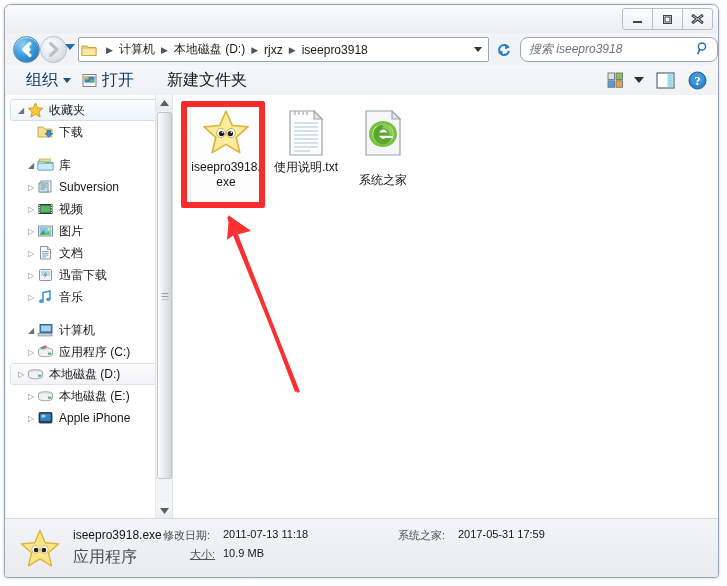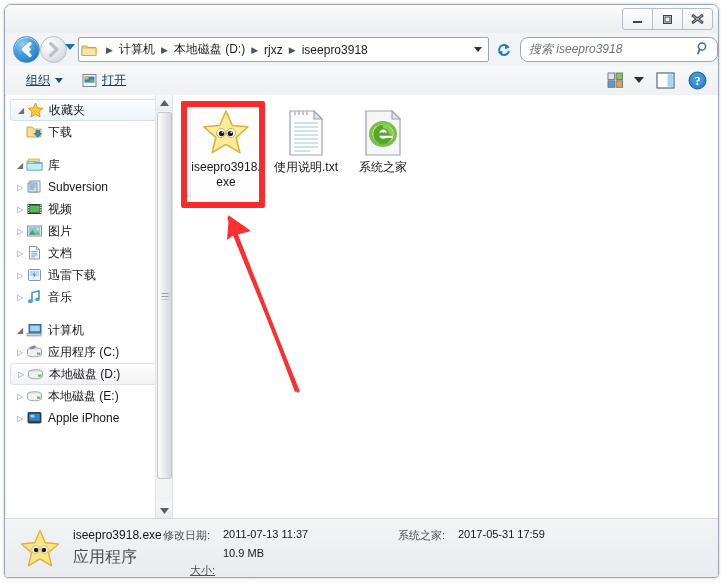--- a/index.html
+++ b/index.html
@@ -111,23 +111,22 @@
   
   .toolbar {
     position: absolute; left: 0; top: 60px;
     width: 100%; height: 30px;
     background: linear-gradient(to bottom,#f6f7f9 0%,#eff1f4 100%);
     border-bottom: 1px solid #d3d8de;
   }
   .tbitem {
     position: absolute; top: 0; height: 30px;
     display: flex; align-items: center;
-    font-size: 12px; color: #0b3d68;
+    font-size: 16px; color: #0b3d68;
     padding: 0 7px;
-    text-decoration: underline;
   }
   .tbcaret {
     width: 0; height: 0; margin-left: 5px;
     border-left: 4px solid transparent;
     border-right: 4px solid transparent;
     border-top: 5px solid #1a4f7a;
   }
   .tbright {
     position: absolute; right: 6px; top: 0; height: 30px;
     display: flex; align-items: center; gap: 0px;
@@ -143,21 +142,21 @@
     position: absolute; left: 1px; top: 0;
     width: 166px; height: 100%;
     background: #ffffff;
     border-right: 1px solid #dfe3e8;
     overflow: hidden;
   }
   .navlist { padding-top: 4px; }
   .navrow {
     height: 22px; display: flex; align-items: center;
     font-size: 12px; color: #17181a;
-    padding-left: 8px; position: relative;
+    padding-left: 19px; position: relative;
     white-space: nowrap;
   }
   .navrow.sel {
     background: linear-gradient(to bottom,#fcfdfe,#eef4fb);
     border: 1px solid #cfe0f2; border-radius: 3px;
     margin: 0 6px 0 4px; padding-left: 4px; height: 20px;
   }
   .navrow.hov {
     background: linear-gradient(to bottom,#fdfdfd,#f2f3f5);
     border: 1px solid #dfe3e8; border-radius: 3px;
@@ -336,20 +335,23 @@
     <div class="tbitem" style="left:70px">
       <span style="margin-right:5px;display:flex">
         <svg width="15" height="15" viewBox="0 0 15 15">
           <rect x="1" y="1.5" width="13" height="12" fill="#f4f6f8" stroke="#7b858f" stroke-width="1"></rect>
           <rect x="2.5" y="3.5" width="10" height="6" fill="#3f7fc1"></rect>
           <rect x="2.5" y="3.5" width="4" height="3" fill="#e2b33c"></rect>
           <rect x="8" y="6.5" width="4" height="3" fill="#64b25b"></rect>
         </svg>
       </span>
       <span>打开</span>
+    </div>
+    <div class="tbitem" style="left:155px;color:#17181a">
+      <span>新建文件夹</span>
     </div>
 
     <div class="tbright">
       <div class="tbicon">
         <svg width="17" height="16" viewBox="0 0 17 16">
           <rect x="1" y="1" width="6.5" height="6.5" fill="#dfe3e8" stroke="#6d7680" stroke-width="0.9"></rect>
           <rect x="9" y="1" width="6.5" height="6.5" fill="#8bc34a" stroke="#6d7680" stroke-width="0.9"></rect>
           <rect x="1" y="8.8" width="6.5" height="6.5" fill="#5b9bd5" stroke="#6d7680" stroke-width="0.9"></rect>
           <rect x="9" y="8.8" width="6.5" height="6.5" fill="#e8a33d" stroke="#6d7680" stroke-width="0.9"></rect>
         </svg>
@@ -622,21 +624,21 @@
               <path d="M9 2.5 L9 6"></path>
                 <path d="M13 2.5 L13 6"></path>
                 <path d="M17 2.5 L17 6"></path>
                 <path d="M21 2.5 L21 6"></path>
             </g>
           </svg>
         </div>
         <div class="filabel">使用说明.txt</div>
       </div>
 
-      <div class="fileitem" style="left:172px; top:10px;">
+      <div class="fileitem" style="left:172px; top:10px;gap:13px;">
         <div class="fiico">
           <svg width="44" height="48" viewBox="0 0 44 48">
             <path d="M5 2 L31 2 L39 10 L39 46 L5 46 Z" fill="#f4f6f8" stroke="#9aa3ab" stroke-width="1.2"></path>
             <path d="M31 2 L31 10 L39 10 Z" fill="#dfe5ea" stroke="#9aa3ab" stroke-width="1.1"></path>
             <ellipse cx="22" cy="25" rx="14" ry="13" fill="#7cc242"></ellipse>
             <ellipse cx="22" cy="25" rx="10.5" ry="9.8" fill="#ffffff"></ellipse>
             <path d="M22 15.6 A9.8 9.8 0 1 0 31 29 L25 29 A4.6 4.6 0 1 1 22 20.6 A4.6 4.6 0 0 1 26.2 23.6 L12.6 23.6 L12.6 26.8 L31.6 26.8 A9.8 9.8 0 0 0 22 15.6 Z" fill="#5aa52e"></path>
             <path d="M22 15.2 A10 10 0 0 1 32 25.8 L28.4 25.8 A6.5 6.5 0 0 0 22 19.2 Z" fill="#86cf4d"></path>
           </svg>
         </div>
@@ -653,26 +655,26 @@
         <ellipse cx="16.6" cy="20.5" rx="3.8" ry="4" fill="#ffffff" stroke="#b9a23e" stroke-width="0.7"></ellipse>
         <ellipse cx="25.4" cy="20.5" rx="3.8" ry="4" fill="#ffffff" stroke="#b9a23e" stroke-width="0.7"></ellipse>
         <circle cx="17.1" cy="21" r="2.3" fill="#1b1b1b"></circle>
         <circle cx="24.9" cy="21" r="2.3" fill="#1b1b1b"></circle>
       </svg>
     </div>
     <div class="stname">iseepro3918.exe</div>
     <div class="sttype">应用程序</div>
 
     <div class="stcol" style="left:158px; top:9px;">修改日期:</div>
-    <div class="stcol stval" style="left:218px; top:9px;">2011-07-13 11:37</div>
+    <div class="stcol stval" style="left:218px; top:9px;">2011-07-13 11:18</div>
 
     <div class="stcol" style="left:393px; top:9px;">系统之家:</div>
     <div class="stcol stval" style="left:453px; top:9px;">2017-05-31 17:59</div>
 
-    <div class="stcol" style="left:185px; top:44px;text-decoration:underline;">大小:</div>
+    <div class="stcol" style="left:185px; top:28px;text-decoration:underline;">大小:</div>
     <div class="stcol stval" style="left:218px; top:28px;">10.9 MB</div>
   </div>
 
   <div class="redbox" style="left:176px; top:96px; width:84px; height:107px;"></div>
 
   <svg class="arrowsvg" style="left:210px; top:205px; width:100px; height:185px;" viewBox="0 0 100 185">
     <path d="M84 180 L22 22 L34 20 L14 6 L12 30 L20 24 L80 182 Z" fill="#fb3030"></path>
     <path d="M13 7 L34.5 20.5 L21 23.5 Z" fill="#fb3030"></path>
     <path d="M14 8 L20 26 L83 181" fill="none" stroke="#fb3030" stroke-width="3.2" stroke-linecap="round"></path>
     <path d="M13 5 L36 21 L20.5 25 Z" fill="#fb3030"></path>

